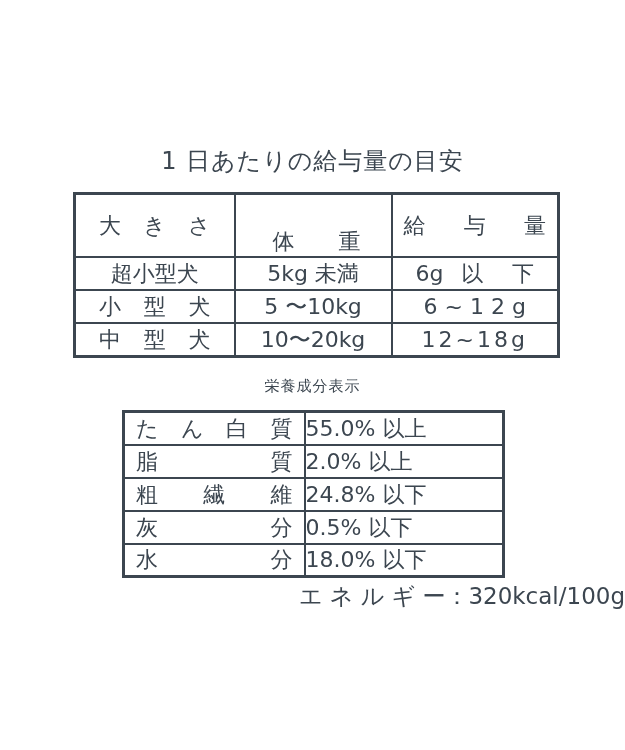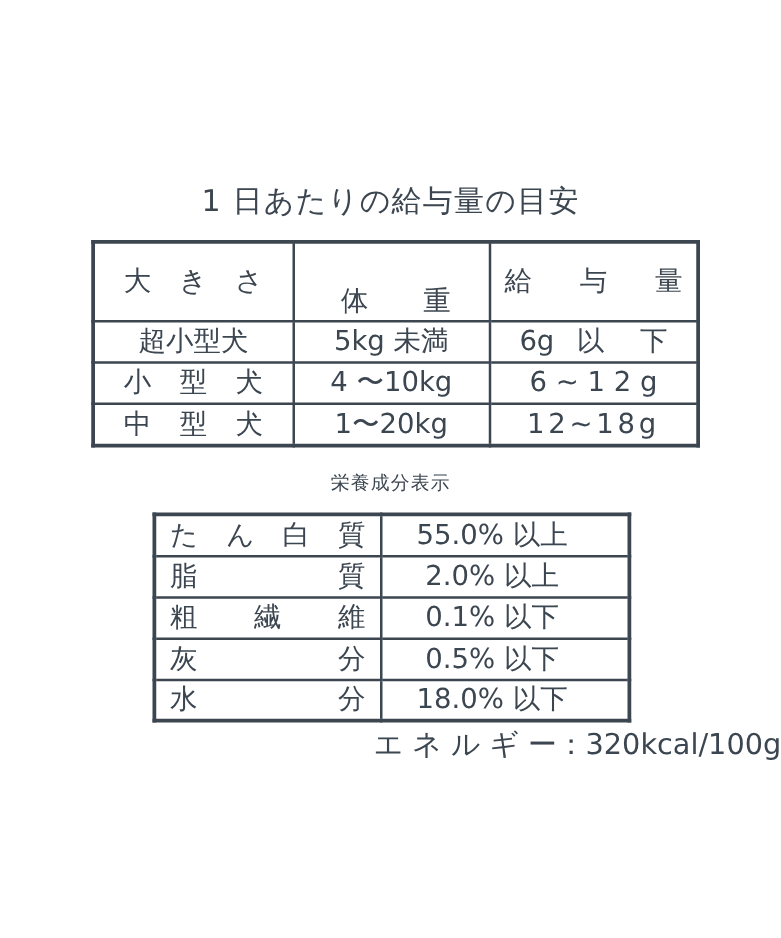--- a/index.html
+++ b/index.html
@@ -44,21 +44,21 @@
     text-align: center;
     vertical-align: middle;
     overflow: hidden;
   }
   .cw { display: block; width: 100%; line-height: 29px; white-space: nowrap; }
   .spread { text-align: justify; text-align-last: justify; }
   .pad-sm { padding: 0 11px; }
   .pad-md { padding: 0 23px; }
   .pad-lg { padding: 0 37px; margin-top: 32px; }
   .track { letter-spacing: 3px; }
-  .val { text-align: center; padding-right: 20px; }
+  .val { text-align: left; padding-right: 20px; }
   .energy-line {
     position: absolute;
     top: 583px;
     left: 0;
     width: 100%;
     text-align: right;
     font-size: 23px;
     line-height: 27px;
     white-space: nowrap;
   }
@@ -99,32 +99,32 @@
         </td>
         <td>
           <span class="cw spread pad-md">6g 以 下</span>
         </td>
       </tr>
       <tr>
         <td>
           <span class="cw spread pad-md">小 型 犬</span>
         </td>
         <td>
-          <span class="cw">4 〜10kg</span>
+          <span class="cw">5 〜10kg</span>
         </td>
         <td>
           <span class="cw">6 ~ 1 2 g</span>
         </td>
       </tr>
       <tr>
         <td>
           <span class="cw spread pad-md">中 型 犬</span>
         </td>
         <td>
-          <span class="cw">1〜20kg</span>
+          <span class="cw">10〜20kg</span>
         </td>
         <td>
           <span class="cw track">12~18g</span>
         </td>
       </tr>
     </tbody>
   </table>
 
   <h2 class="section-title title-nutrition">栄養成分表示</h2>
 
@@ -148,21 +148,21 @@
         </td>
         <td>
           <span class="cw val">2.0% 以上</span>
         </td>
       </tr>
       <tr>
         <td>
           <span class="cw spread pad-sm">粗 繊 維</span>
         </td>
         <td>
-          <span class="cw val">0.1% 以下</span>
+          <span class="cw val">24.8% 以下</span>
         </td>
       </tr>
       <tr>
         <td>
           <span class="cw spread pad-sm">灰 分</span>
         </td>
         <td>
           <span class="cw val">0.5% 以下</span>
         </td>
       </tr>

